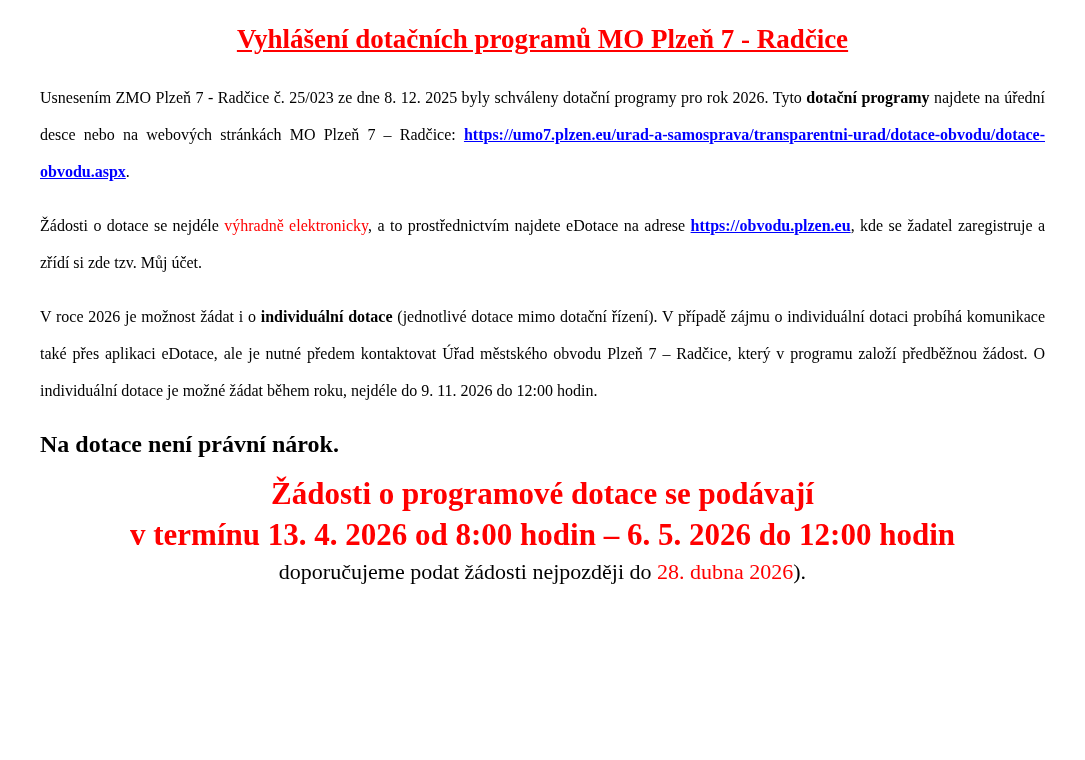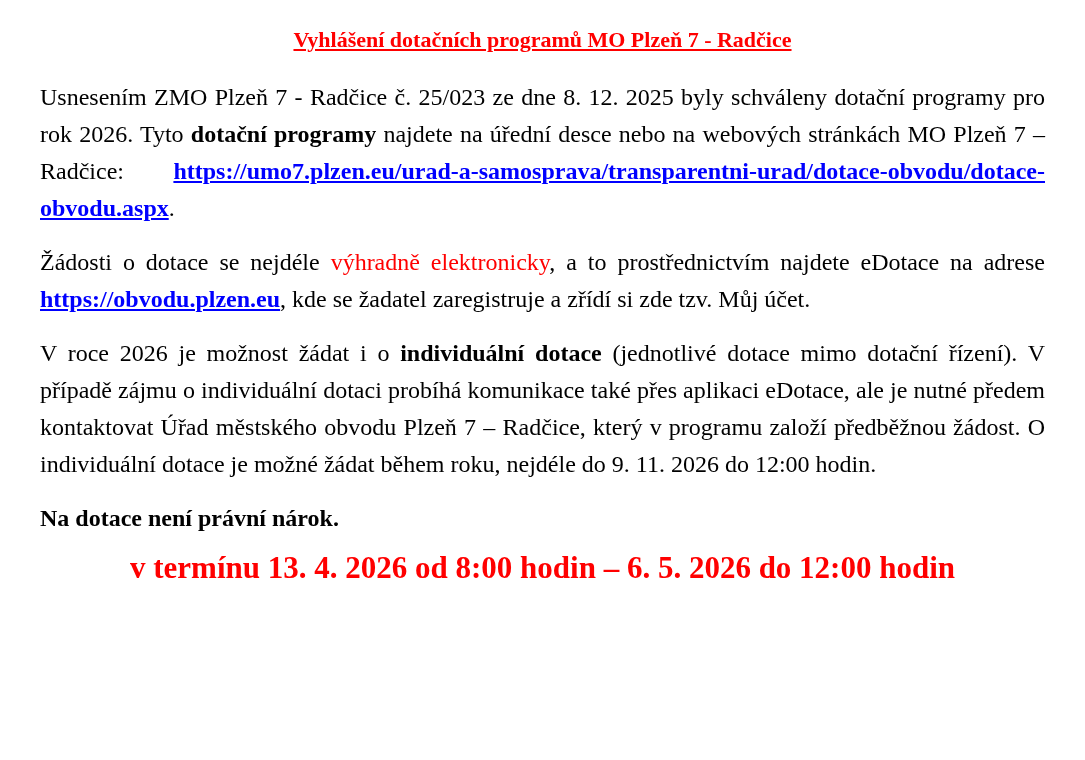--- a/index.html
+++ b/index.html
@@ -13,29 +13,29 @@
     box-sizing: border-box;
     padding: 22px 40px 0 40px;
     overflow: hidden;
     background: var(--bg, #ffffff);
     color: var(--black, #000000);
     font-family: "Liberation Serif", "DejaVu Serif", serif;
   }
   .doc-title {
     margin: 0 0 22px 0;
     text-align: center;
-    font-size: 22px;
+    font-size: 27px;
     line-height: 35px;
     font-weight: bold;
     color: var(--red, #ff0000);
     text-decoration: underline;
   }
   .body-par {
     margin: 0 0 17px 0;
-    font-size: 24px;
+    font-size: 16px;
     line-height: 37px;
     text-align: justify;
     overflow-wrap: break-word;
   }
   .statement {
     margin: 14px 0 10px 0;
     font-size: 24px;
     line-height: 37px;
     font-weight: bold;
     text-align: left;
@@ -74,19 +74,21 @@
 
   <p class="body-par"><span class="seg-normal">Usnesením ZMO Plzeň 7 - Radčice č. 25/023 ze dne 8. 12. 2025 byly schváleny dotační programy pro rok 2026. Tyto </span><span class="seg-bold">dotační programy</span><span class="seg-normal"> najdete na úřední desce nebo na webových stránkách MO Plzeň 7 – Radčice: </span><a href="#" class="seg-link">https://umo7.plzen.eu/urad-a-samosprava/transparentni-urad/dotace-obvodu/dotace-obvodu.aspx</a><span class="seg-normal">.</span></p>
 
   <p class="body-par"><span class="seg-normal">Žádosti o dotace se nejdéle </span><span class="seg-redbold">výhradně elektronicky</span><span class="seg-normal">, a to prostřednictvím najdete eDotace na adrese </span><a href="#" class="seg-link">https://obvodu.plzen.eu</a><span class="seg-normal">, kde se žadatel zaregistruje a zřídí si zde tzv. Můj účet.</span></p>
 
   <p class="body-par"><span class="seg-normal">V roce 2026 je možnost žádat i o </span><span class="seg-bold">individuální dotace</span><span class="seg-normal"> (jednotlivé dotace mimo dotační řízení). V případě zájmu o individuální dotaci probíhá komunikace také přes aplikaci eDotace, ale je nutné předem kontaktovat Úřad městského obvodu Plzeň 7 – Radčice, který v programu založí předběžnou žádost. O individuální dotace je možné žádat během roku, nejdéle do 9. 11. 2026 do 12:00 hodin.</span></p>
 
   <p class="statement">Na dotace není právní nárok.</p>
 
   <div class="deadline-heading">
+    <div>Žádosti o programové dotace se podávají</div>
     <div>v termínu 13. 4. 2026 od 8:00 hodin – 6. 5. 2026 do 12:00 hodin</div>
   </div>
 
   <div class="note">
+    <div><span class="seg-normal">doporučujeme podat žádosti nejpozději do </span><span class="seg-red">28. dubna 2026</span><span class="seg-normal">).</span></div>
   </div>
 
 </div>
 
 </body></html>

